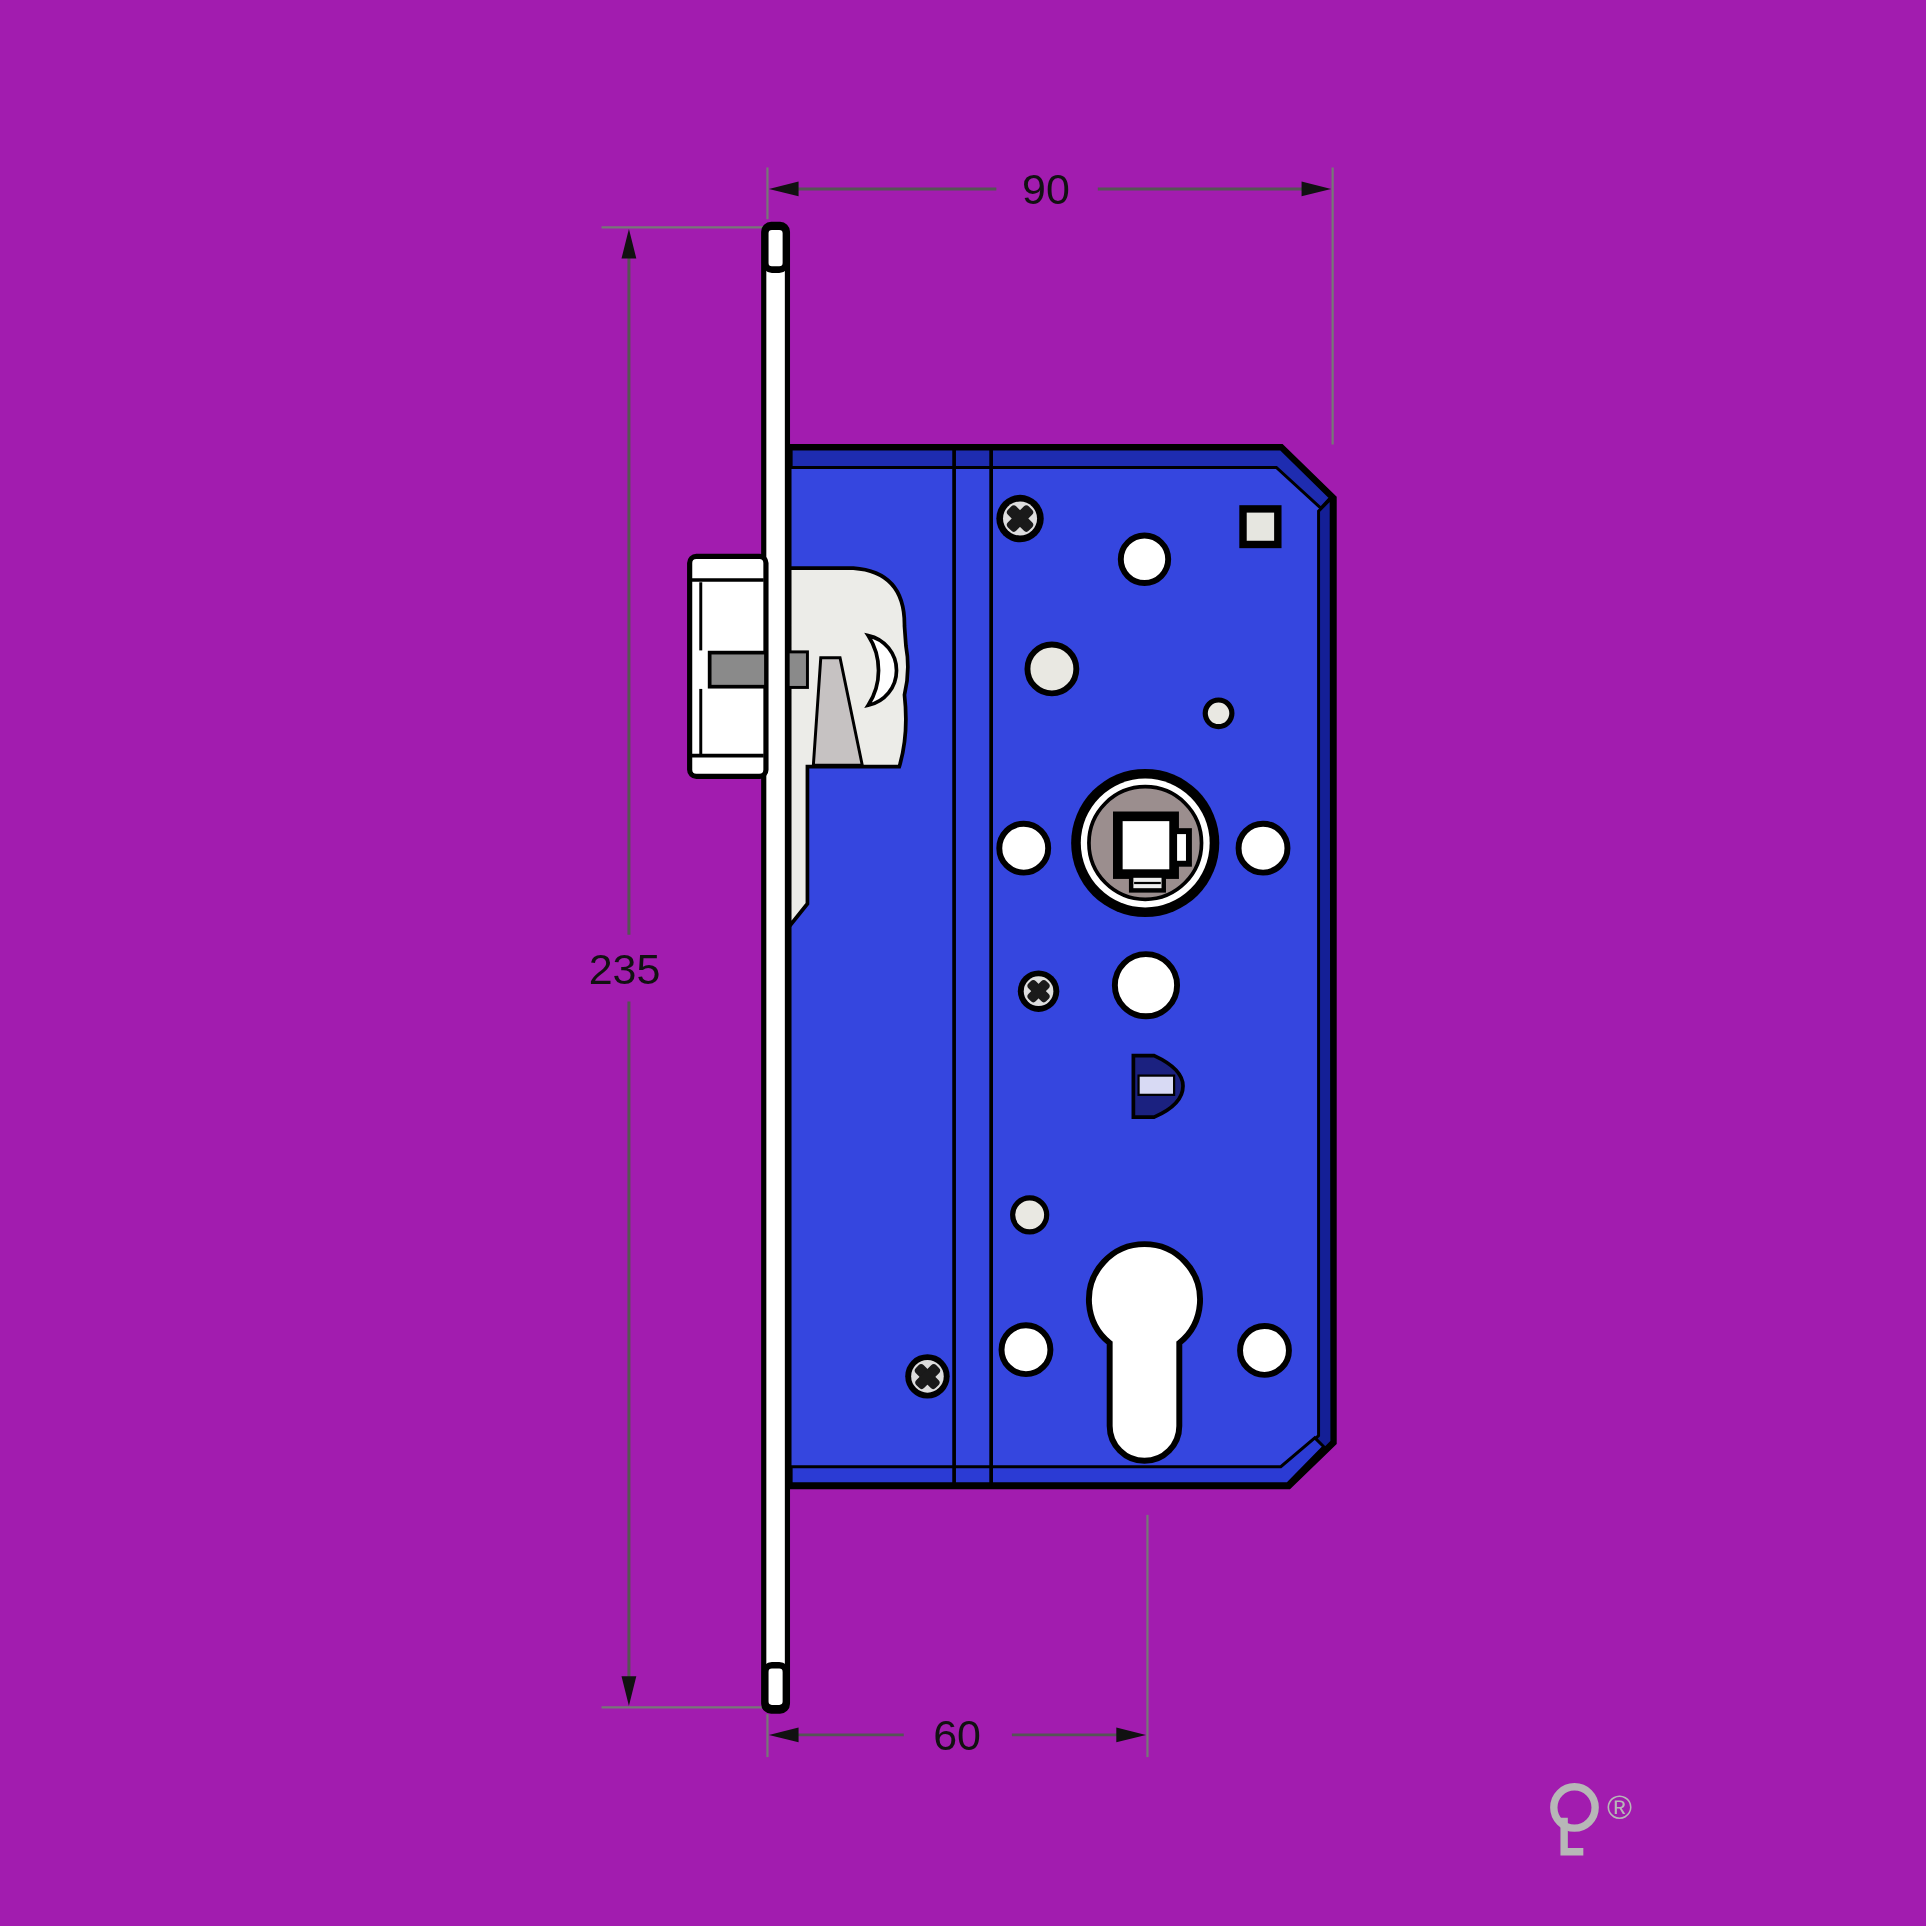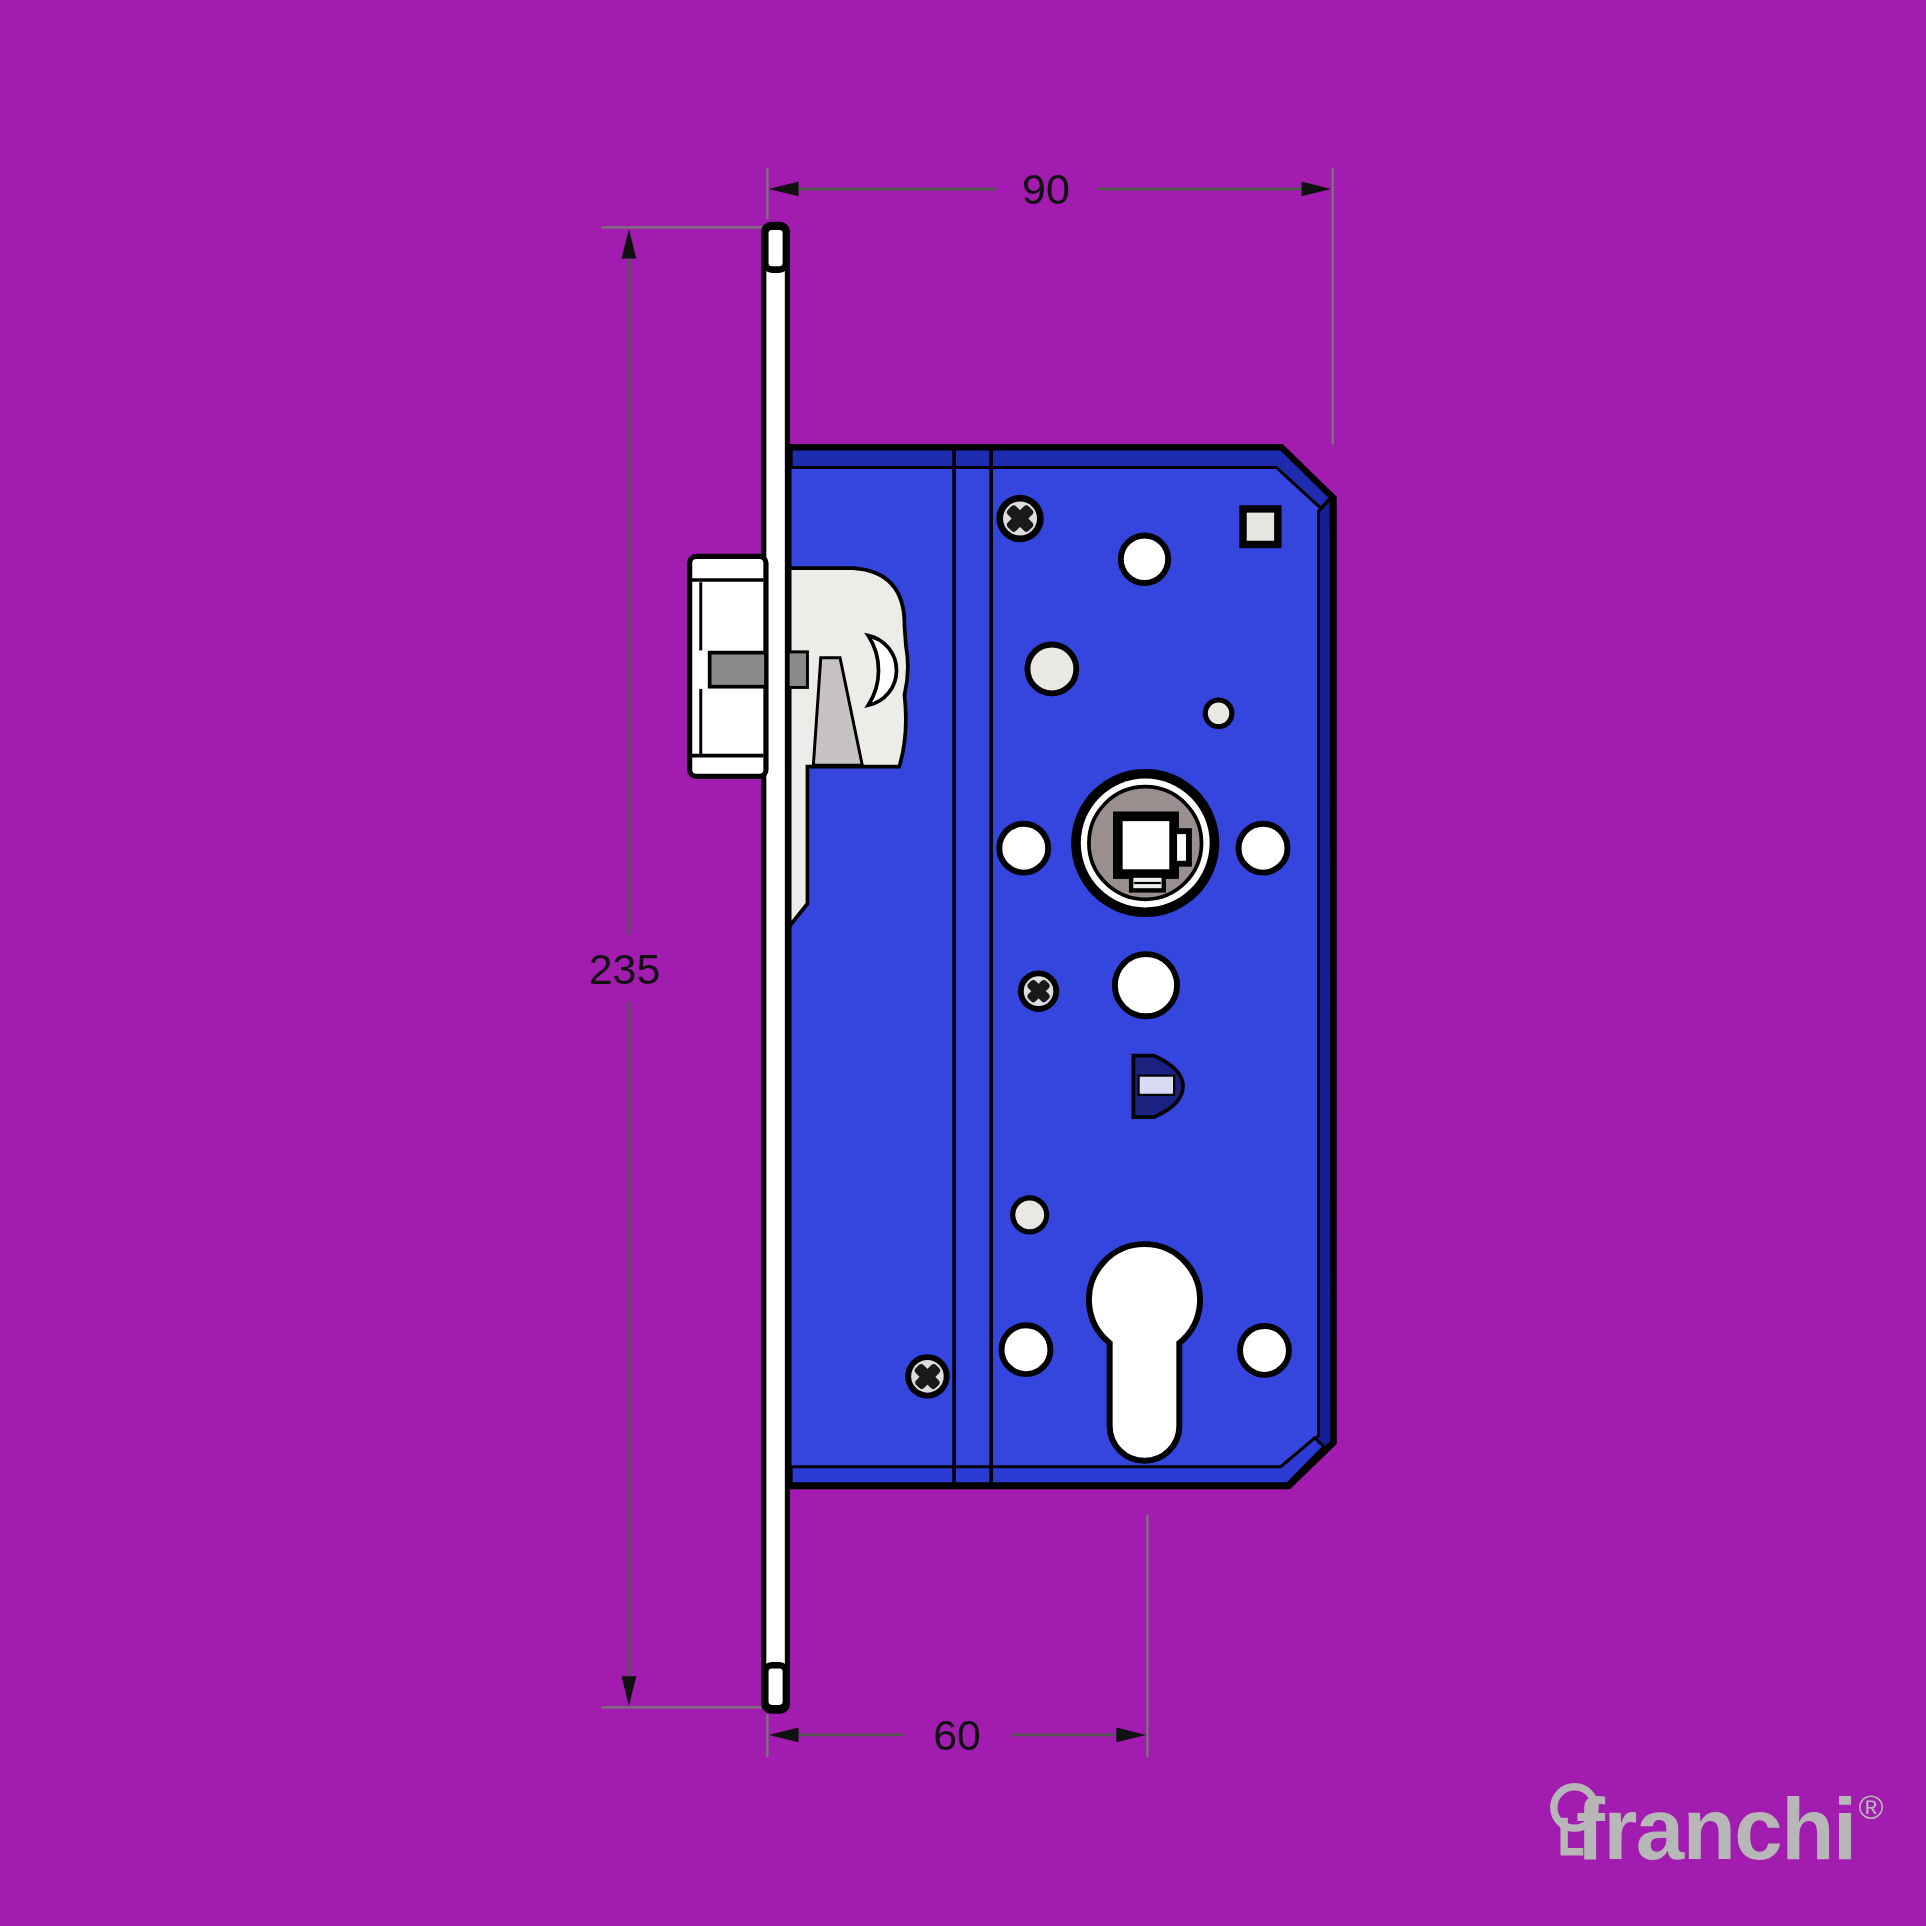--- a/index.html
+++ b/index.html
@@ -167,18 +167,17 @@
       <rect x="1537" y="1452" width="48" height="26" fill="#d8daf4" stroke="#000" stroke-width="3"></rect>
     </g>
 
   </svg>
 
   <div id="brand-logo">
     <svg class="keyhole" viewBox="0 0 84 130">
       <circle cx="44" cy="48" r="28" fill="none" stroke="#b7b7b7" stroke-width="10"></circle>
       <path d="M30,62 L30,108 L56,108" fill="none" stroke="#b7b7b7" stroke-width="10"></path>
     </svg>
-    <div class="brand-text">franchi</div>
     <div class="reg-mark">®</div>
   </div>
 
 </div>
 
 
 </body></html>

